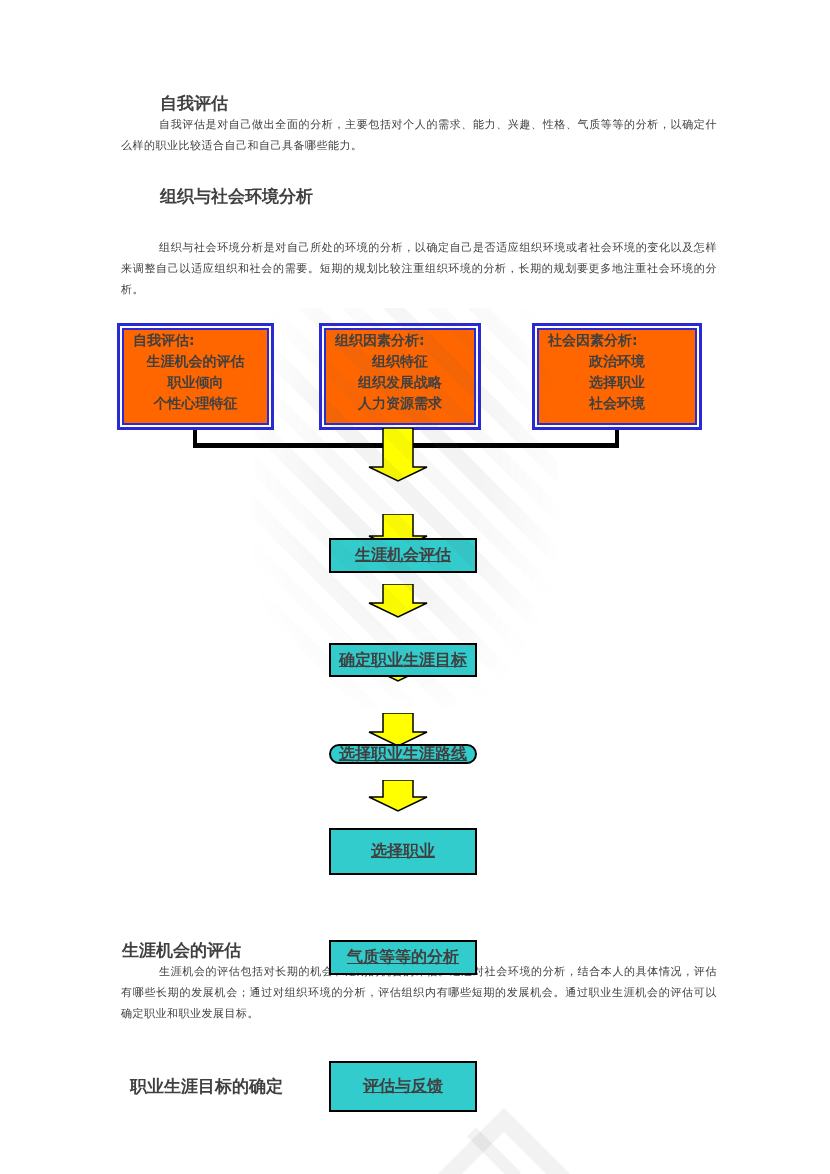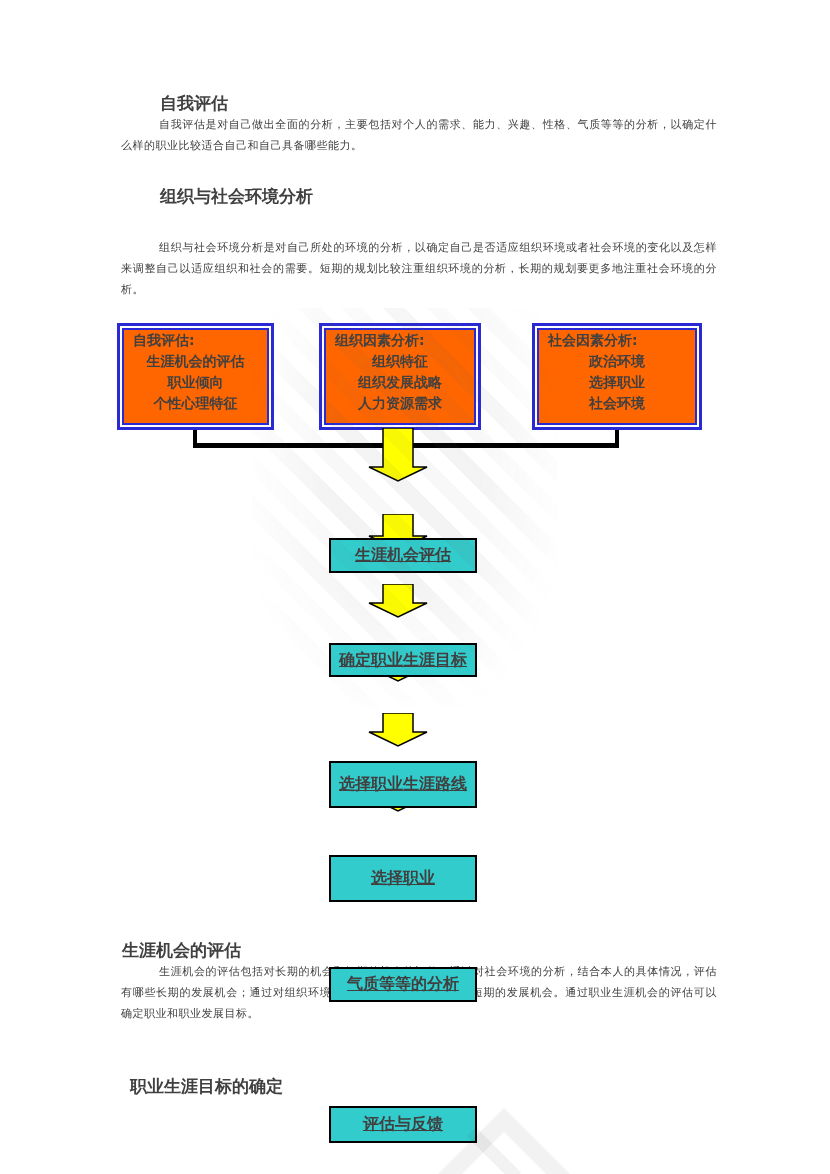--- a/index.html
+++ b/index.html
@@ -123,21 +123,21 @@
   </svg>
 
   <div class="step-box z" style="top:550px;height:34px;">
     <span>确定职业生涯目标</span>
   </div>
 
   <svg class="arrow" style="left:368px;top:584px;" width="60" height="34" viewBox="0 0 60 34">
     <polygon points="15,0 45,0 45,19 59,19 30,33 1,19 15,19"></polygon>
   </svg>
 
-  <div class="step-box z" style="top:634px;height:47px;">
+  <div class="step-box z" style="top:617px;height:20px;border-radius:10px;">
     <span>选择职业生涯路线</span>
   </div>
 
   <svg class="arrow" style="left:368px;top:650px;" width="60" height="32" viewBox="0 0 60 32">
     <polygon points="15,0 45,0 45,17 59,17 30,31 1,17 15,17"></polygon>
   </svg>
 
   <div class="step-box z" style="top:681px;height:47px;">
     <span>选择职业</span>
   </div>
@@ -147,21 +147,21 @@
   </svg>
 
   <div class="step-box z" style="top:746px;height:35px;">
     <span>气质等等的分析</span>
   </div>
 
   <svg class="arrow" style="left:368px;top:780px;" width="60" height="32" viewBox="0 0 60 32">
     <polygon points="15,0 45,0 45,17 59,17 30,31 1,17 15,17"></polygon>
   </svg>
 
-  <div class="step-box z" style="top:850px;height:37px;">
+  <div class="step-box z" style="top:832px;height:51px;">
     <span>评估与反馈</span>
   </div>
 
   
   <div class="h-bold" style="left:122px;top:940px;">生涯机会的评估</div>
   <div class="para" style="left:121px;top:962px;">生涯机会的评估包括对长期的机会和短期的机会的评估。通过对社会环境的分析，结合本人的具体情况，评估有哪些长期的发展机会；通过对组织环境的分析，评估组织内有哪些短期的发展机会。通过职业生涯机会的评估可以确定职业和职业发展目标。</div>
 
   <div class="h-bold" style="left:130px;top:1076px;">职业生涯目标的确定</div>
 
   

